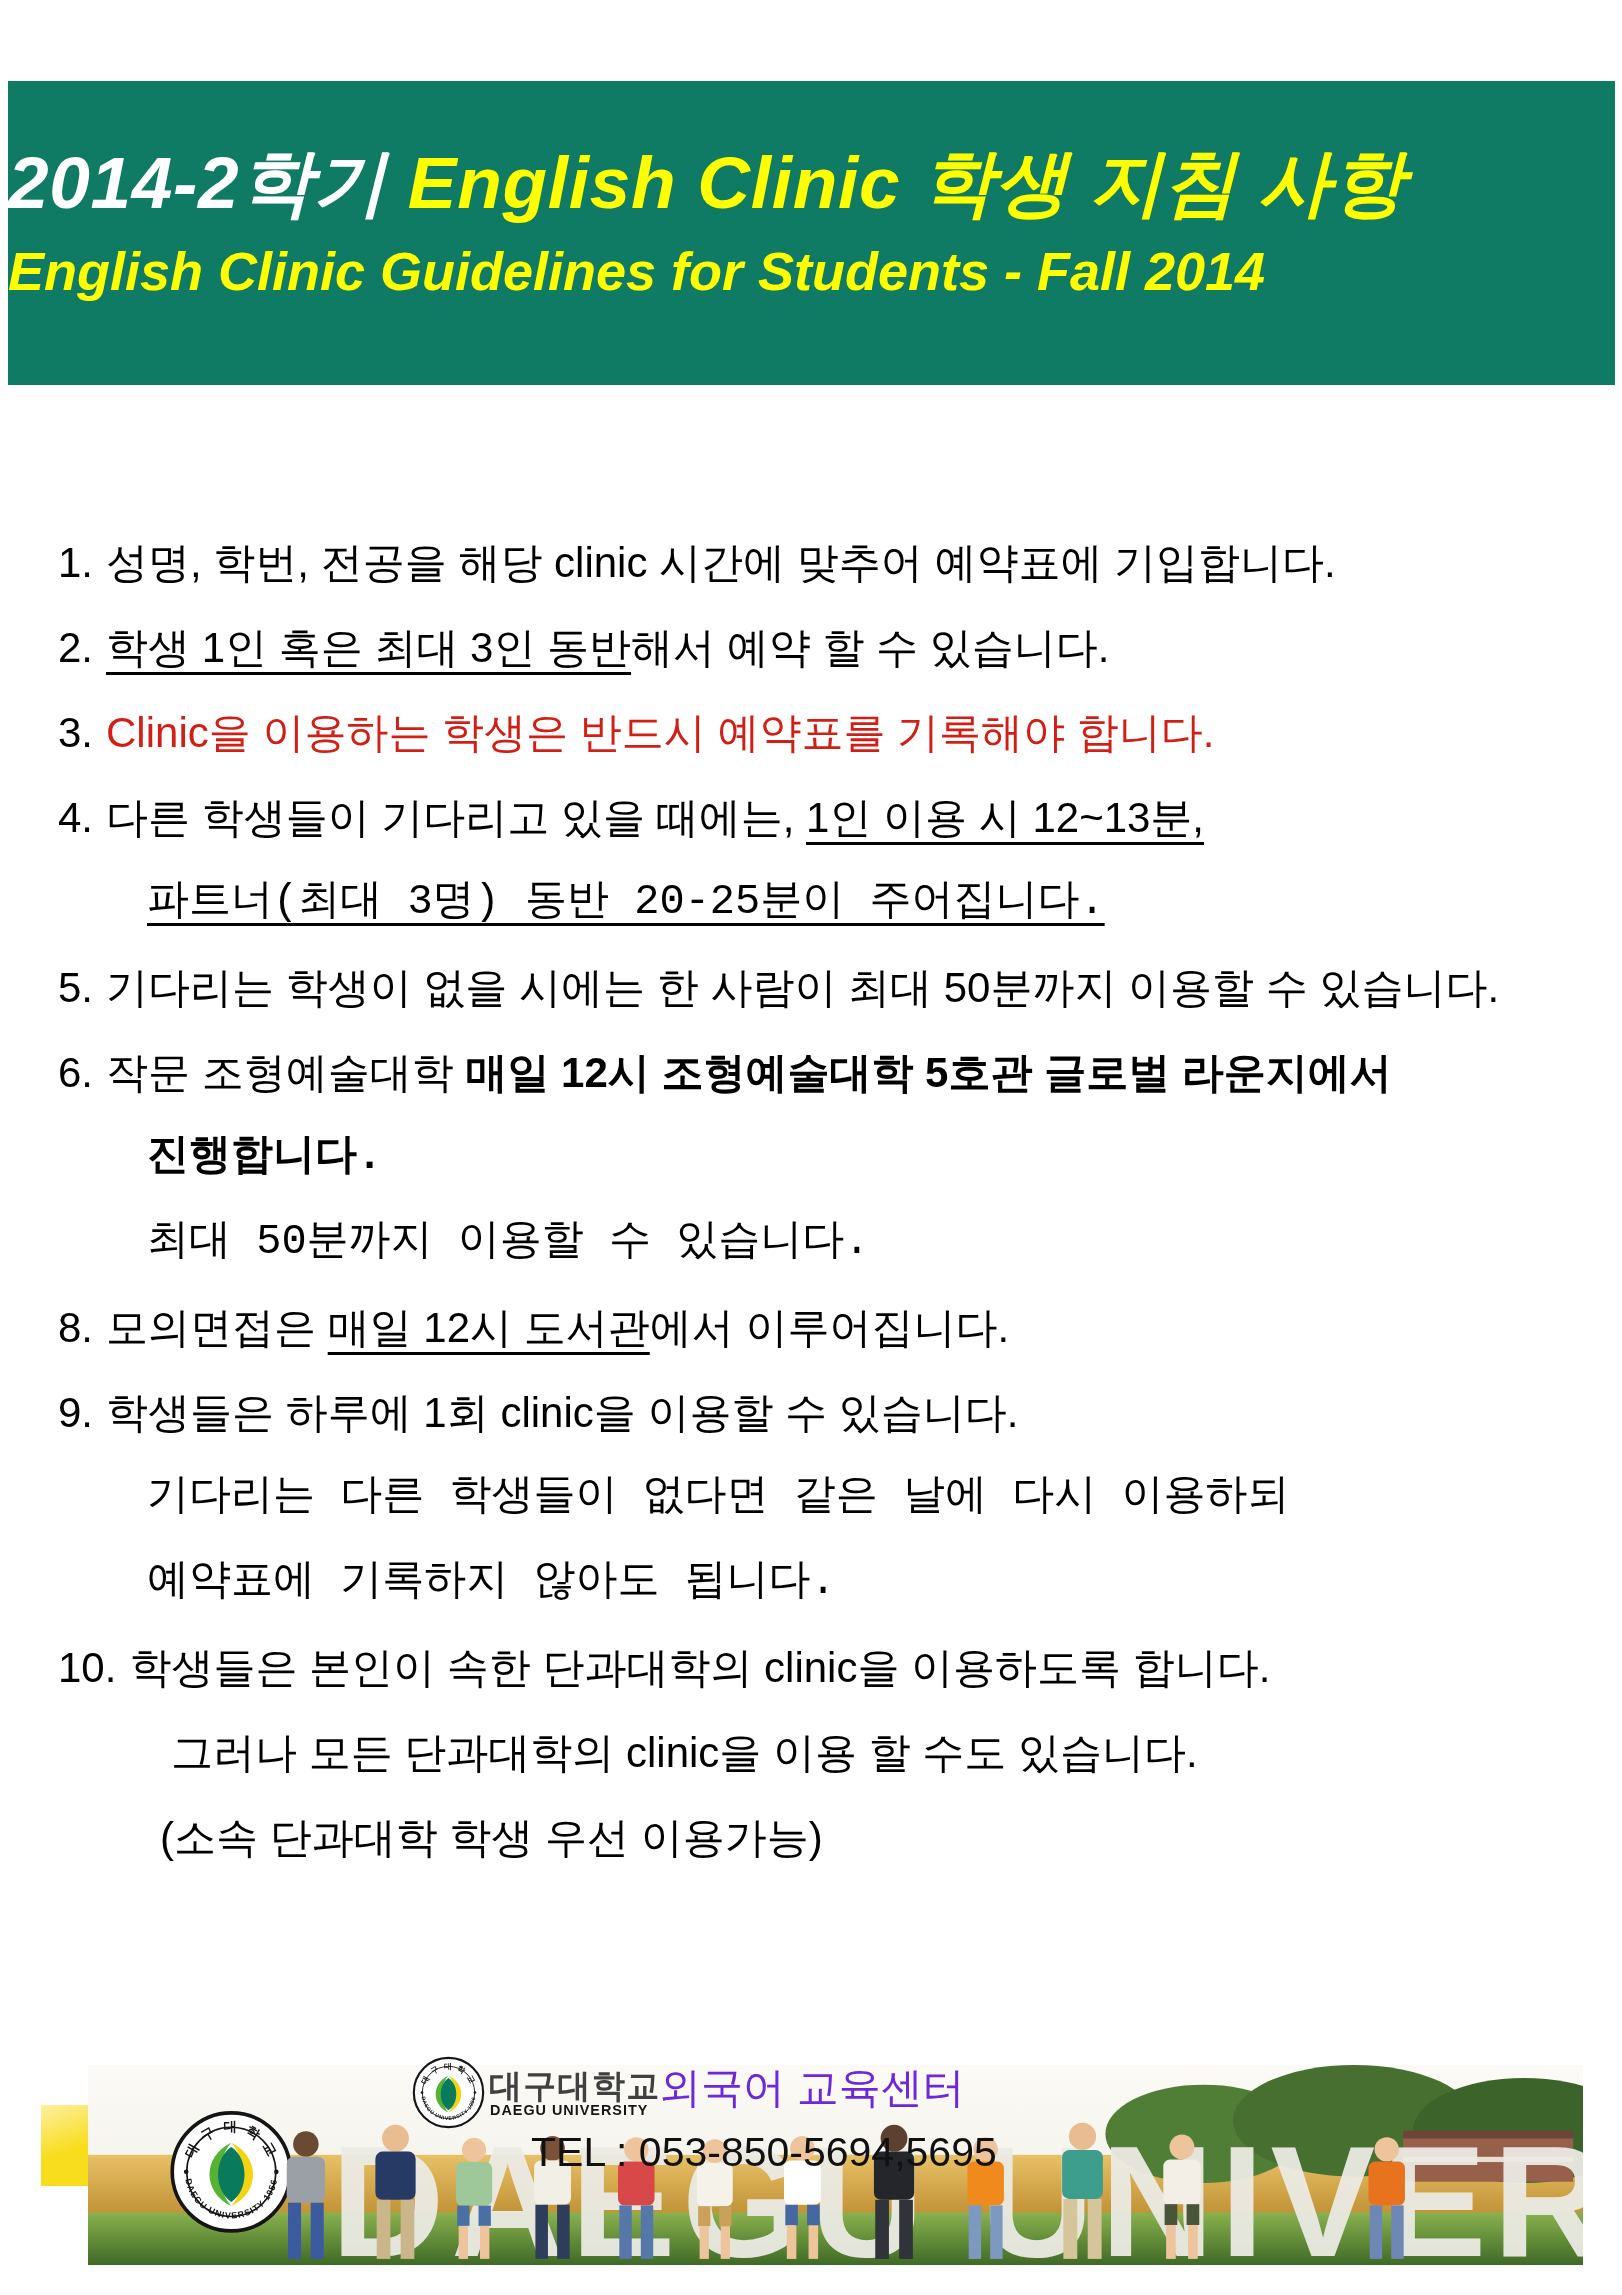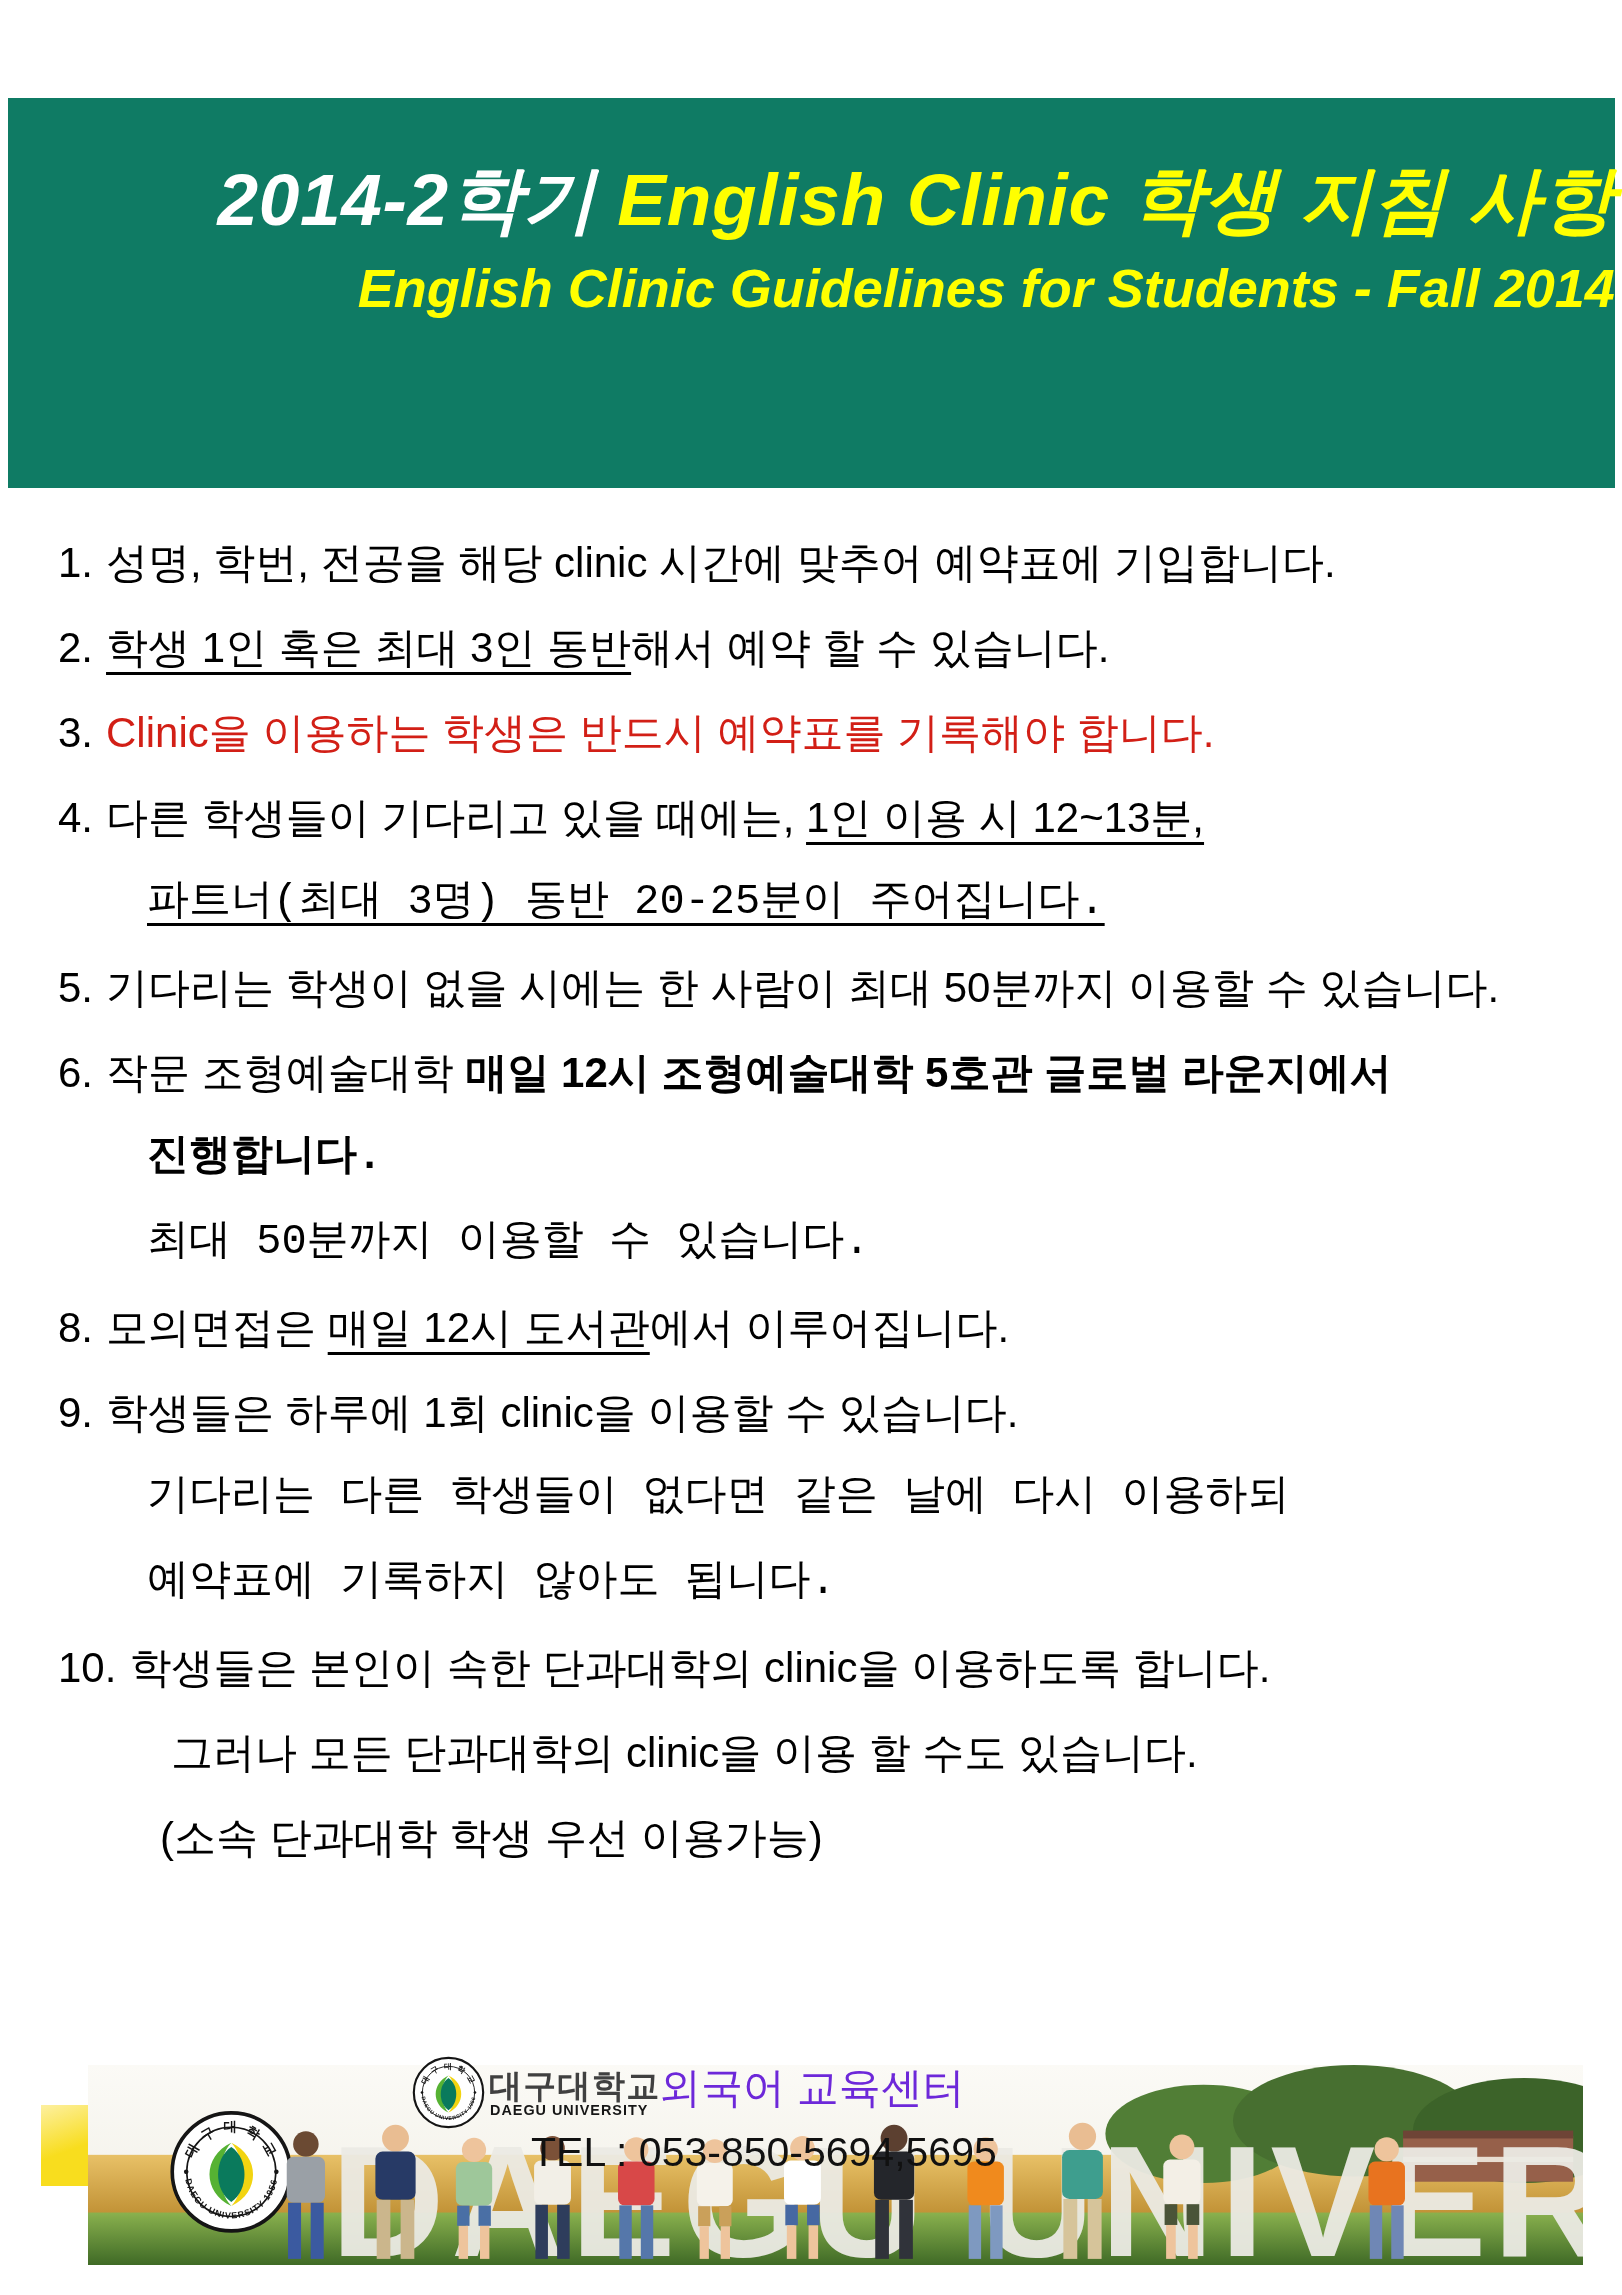--- a/index.html
+++ b/index.html
@@ -1,21 +1,21 @@
 <!DOCTYPE html>
 <html style="--green: #0f7b64; --title-yellow: #ffff00; --red: #d21f16; --sq-yellow: #f8dd1e;font-size:10.5px"><head>
 <meta charset="utf-8">
 <style>
   html,body{margin:0;padding:0;background:#ffffff;}
   .page{position:relative;width:1623px;height:2295px;background:#fff;overflow:hidden;
         font-family:"Liberation Sans","DejaVu Sans",sans-serif;}
 
   
-  .banner{position:absolute;left:7.9px;top:98px;width:1607px;height:390px;
-          background:var(--green);text-align:right;}
+  .banner{position:absolute;left:7.9px;top:81px;width:1607px;height:304px;
+          background:var(--green);text-align:left;}
   .title1{margin-top:58px;font-size:73px;font-weight:bold;font-style:italic;
           line-height:88px;white-space:nowrap;letter-spacing:0.7px;}
   .title1 .t-prefix{color:#ffffff;}
   .title1 .t-main{color:var(--title-yellow);}
   .title2{margin-top:11.8px;font-size:54px;font-weight:bold;font-style:italic;
           color:var(--title-yellow);line-height:65px;white-space:nowrap;}
 
   
   .glist{position:absolute;left:0;top:520px;width:1623px;color:#000;}
   .g-line{font-size:42px;line-height:85px;white-space:nowrap;}

